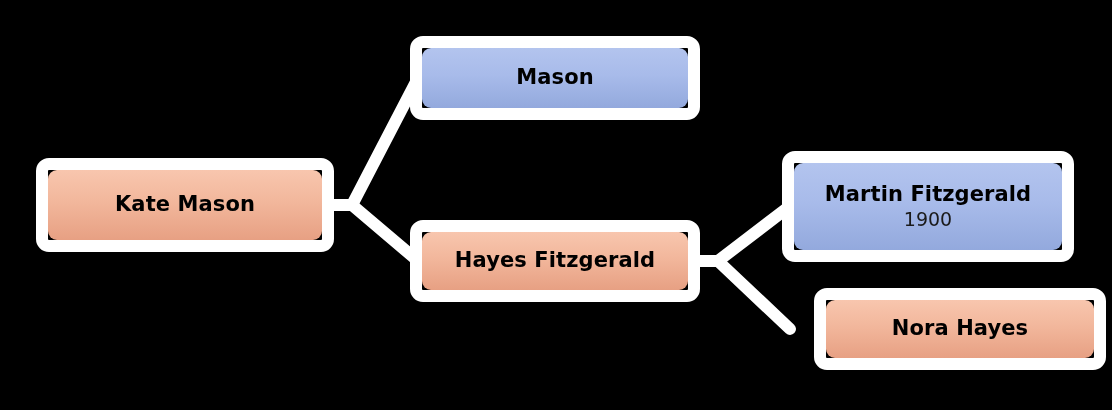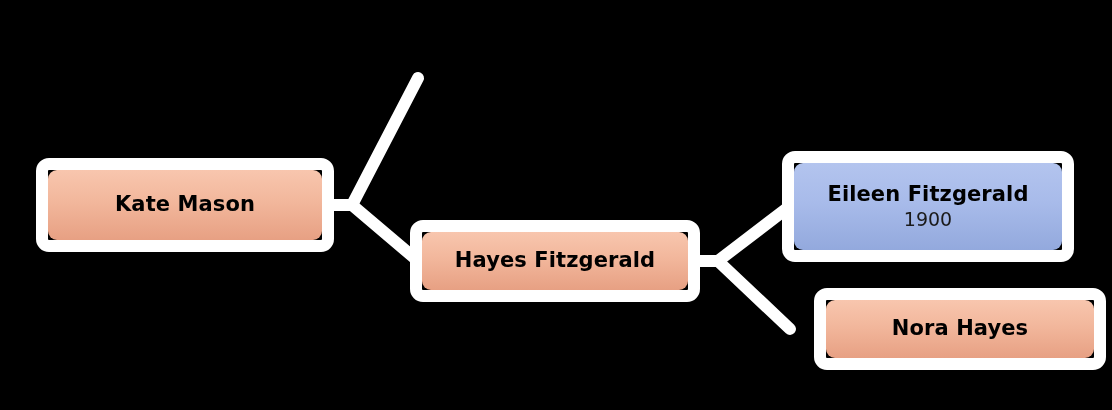--- a/index.html
+++ b/index.html
@@ -78,30 +78,35 @@
       <path d="M 698 261 L 718 261 L 790 329"></path>
     </g>
   </svg>
 
   <div class="node female" style="left:36px; top:158px; width:298px; height:94px;">
     <div class="node-inner">
       <div class="node-name">Kate Mason</div>
     </div>
   </div>
 
+  <div class="node male" style="left:410px; top:36px; width:290px; height:84px;">
+    <div class="node-inner">
+      <div class="node-name">Mason</div>
+    </div>
+  </div>
 
   <div class="node female" style="left:410px; top:220px; width:290px; height:82px;">
     <div class="node-inner">
       <div class="node-name">Hayes Fitzgerald</div>
     </div>
   </div>
 
   <div class="node male" style="left:782px; top:151px; width:292px; height:111px;">
     <div class="node-inner">
-      <div class="node-name">Eileen Fitzgerald</div>
+      <div class="node-name">Martin Fitzgerald</div>
       <div class="node-year">1900</div>
     </div>
   </div>
 
   <div class="node female" style="left:814px; top:288px; width:292px; height:82px;">
     <div class="node-inner">
       <div class="node-name">Nora Hayes</div>
     </div>
   </div>
 

